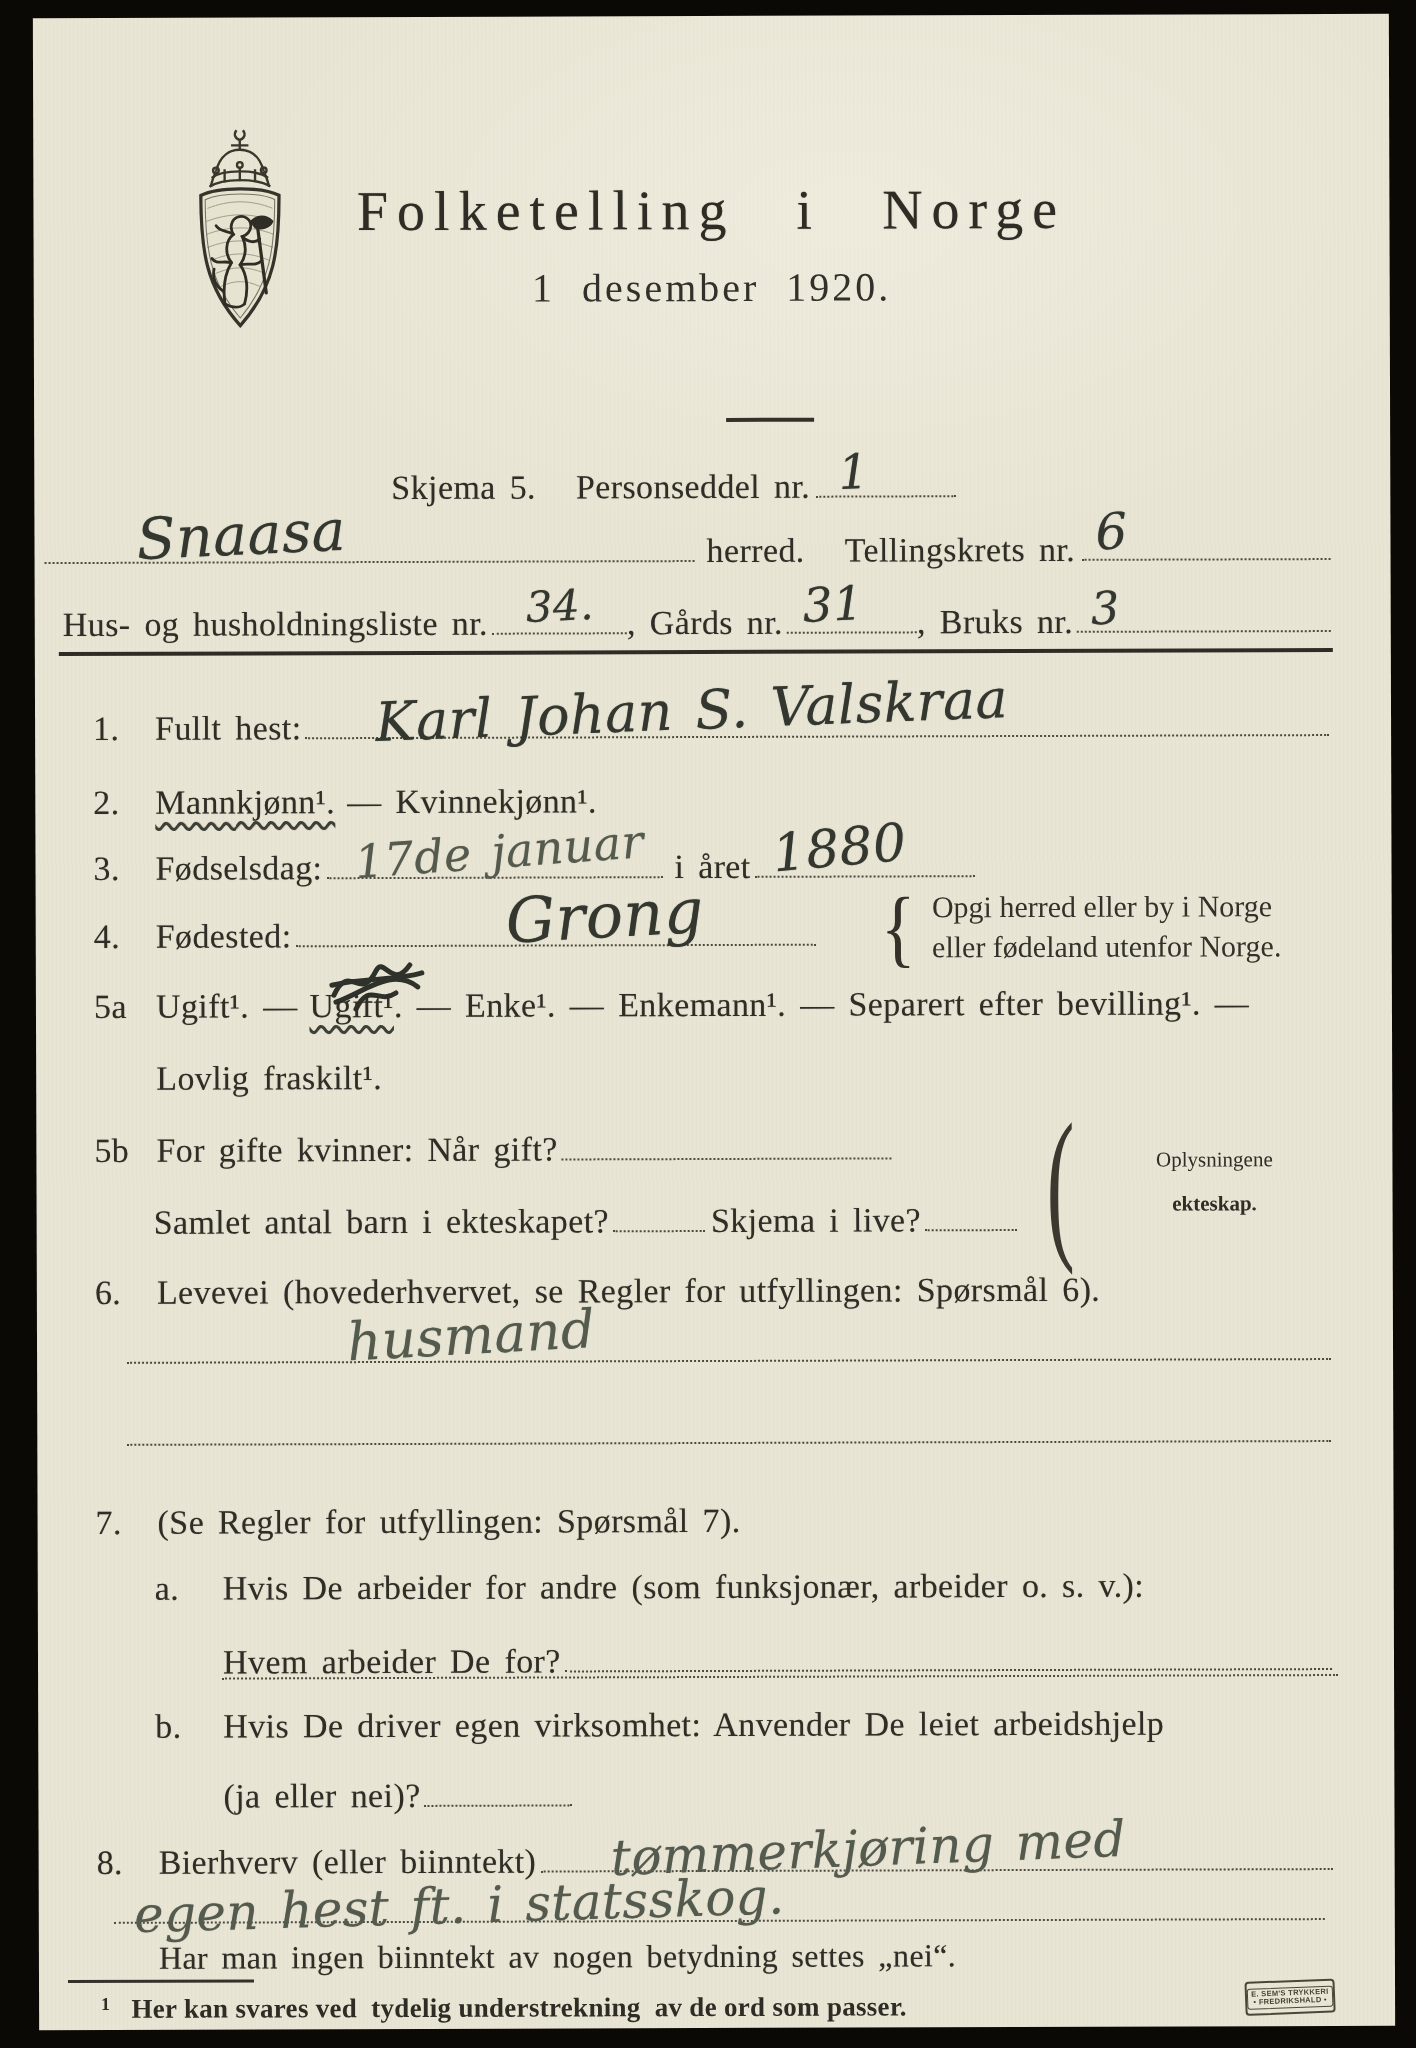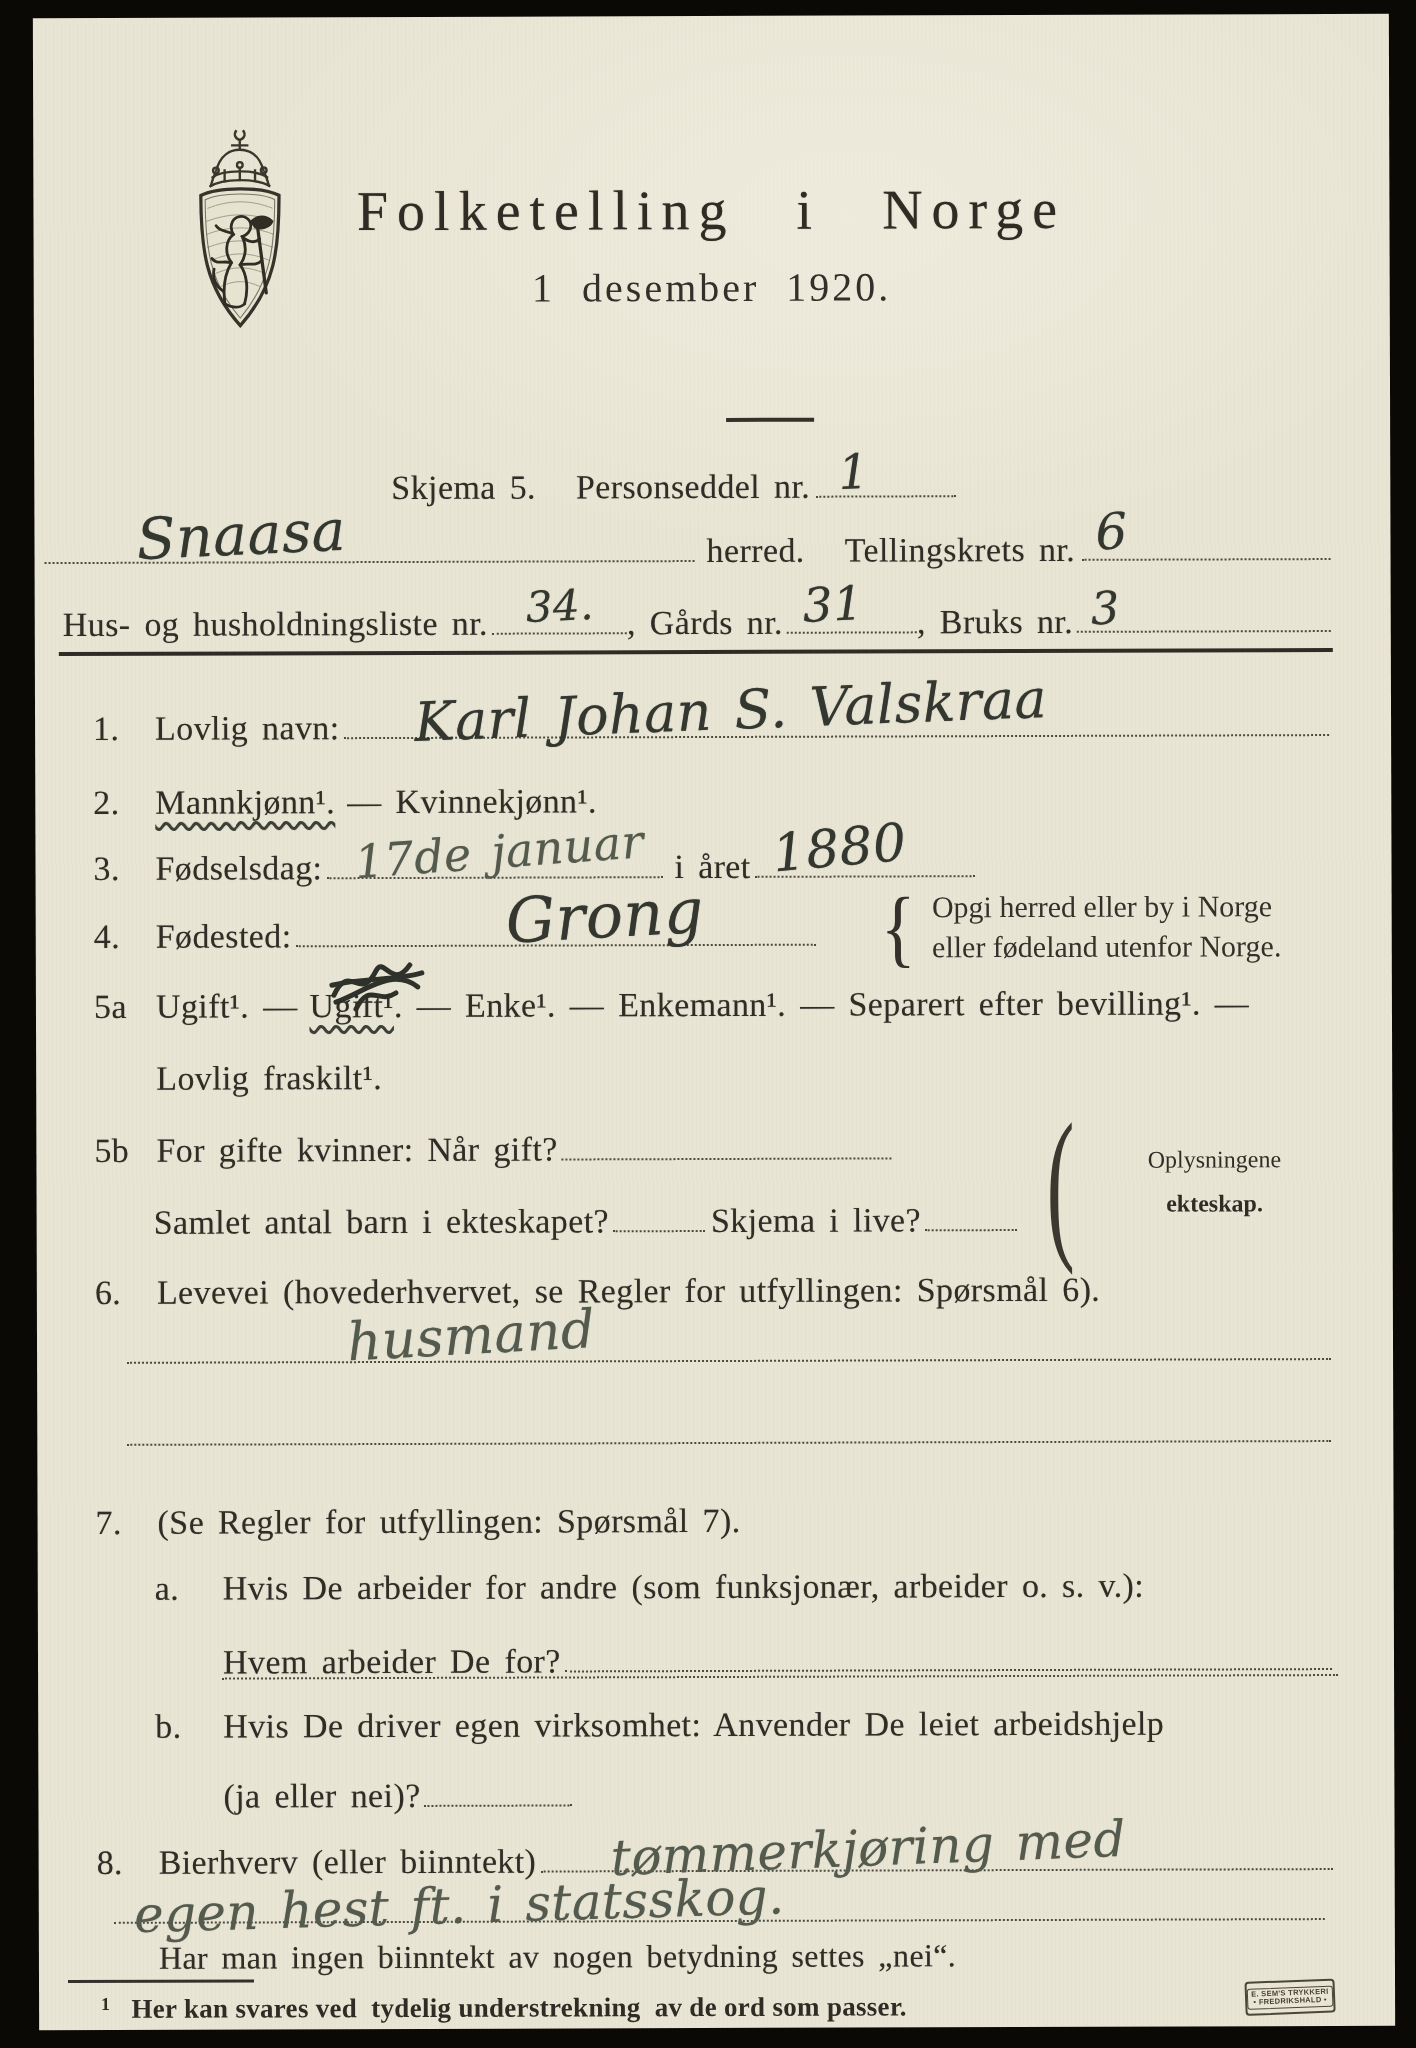--- a/index.html
+++ b/index.html
@@ -58,21 +58,21 @@
   .brace{
     font-size:86px;font-weight:300;line-height:80px;color:#33312a;
     transform:scaleX(0.85);transform-origin:left center;
   }
   .note-block{position:absolute;display:flex;align-items:center;}
   .note-lines{font-size:30px;line-height:40px;color:#33312a;margin-left:10px;white-space:nowrap;}
   .paren{
     font-size:168px;font-weight:400;line-height:150px;color:#3a382f;
     transform:scaleX(0.5);transform-origin:left center;flex:none;
   }
-  .ekteskap-note{font-size:24px;line-height:44px;text-align:center;width:280px;color:#2f2d26;}
+  .ekteskap-note{font-size:21px;line-height:44px;text-align:center;width:280px;color:#2f2d26;}
   .ekteskap-note .b{font-weight:700;}
   .footnote{
     position:absolute;font-size:27px;font-weight:700;color:#2e2c25;white-space:nowrap;
     letter-spacing:0.3px;
   }
   .fn-marker{font-size:18px;vertical-align:8px;margin-right:14px;font-weight:700;}
   .stamp{
     position:absolute;left:1206px;top:1966px;width:86px;height:30px;
     border:2px solid #4a4639;border-radius:4px;transform:rotate(-2deg);
     display:flex;align-items:center;justify-content:center;
@@ -173,21 +173,21 @@
     <span>, Bruks nr.</span>
     <span class="dots grow" style="margin-left:4px;">
       <span class="hw on-line" style="font-size:45px;left:14px;bottom:-4px;">3</span>
     </span>
   </div>
 
   <div class="rule-thick" style="left:24px;top:634px;right:58px;"></div>
 
   <div class="row" style="left:58px;top:692px;right:62px;">
     <span class="num">1.</span>
-    <span>Lovlig navn:</span>
+    <span>Fullt hest:</span>
     <span class="dots grow" style="margin-left:4px;">
       <span class="hw on-line" style="font-size:54px;left:70px;bottom:-6px;transform:rotate(-2deg);">Karl Johan S. Valskraa</span>
     </span>
   </div>
 
   <div class="row" style="left:58px;top:766px;">
     <span class="num">2.</span>
     <span class="wavy">Mannkjønn¹.</span>
     <span class="ml12">— Kvinnekjønn¹.</span>
   </div>

